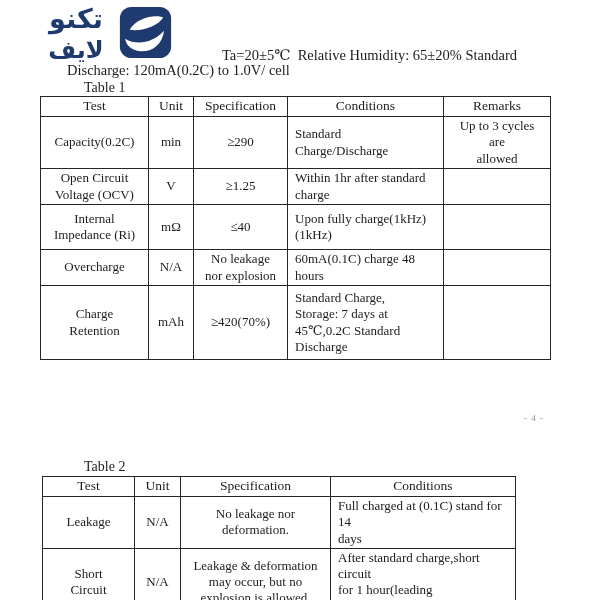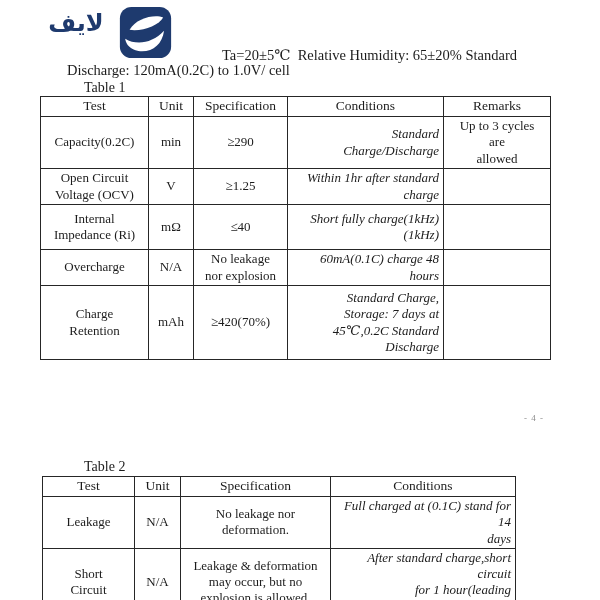--- a/index.html
+++ b/index.html
@@ -26,32 +26,33 @@
   
   table { border-collapse:collapse; table-layout:fixed; position:absolute; background:#fff; }
   .t1 { left:40px; top:96px; width:510px; }
   .t2 { left:42px; top:476px; width:473px; }
   th, td {
     border:1px solid #262626; font-weight:normal; font-size:13px;
     text-align:center; vertical-align:middle; padding:1px 4px;
     white-space:pre-line; line-height:1.25; overflow:hidden;
   }
   th { font-size:13.5px; }
-  td.cond { text-align:right; padding-left:7px;font-style:italic; }
+  td.cond { text-align:left; padding-left:7px; }
 
   
   .pagenum { position:absolute; left:524px; top:413px; font-size:9px; color:#8f8f8f; letter-spacing:1px; }
 </style>
 </head>
 <body>
 
 <div class="page">
 
   <div class="logo">
     <div class="logo-text">
+      <div class="ar1">تكنو</div>
       <div class="ar2">لايف</div>
     </div>
     <svg class="logo-icon" width="53" height="55" viewBox="0 0 60 60" xmlns="http://www.w3.org/2000/svg">
       <rect x="1" y="1" width="58" height="58" rx="13" fill="#1e3a6e"></rect>
       <path d="M12 27 C 19 14 40 9 50 13 C 45 22 27 29 12 27 Z" fill="#ffffff"></path>
       <path d="M7 37 C 20 45 38 42 51 28 C 49 44 37 53 22 51 C 13 49 8 44 7 37 Z" fill="#ffffff"></path>
     </svg>
   </div>
 
   <div class="hdr">
@@ -95,21 +96,21 @@
       <td>≥1.25</td>
       <td class="cond">Within 1hr after standard
 charge</td>
       <td></td>
     </tr>
     <tr style="height:45px">
       <td>Internal
 Impedance (Ri)</td>
       <td>mΩ</td>
       <td>≤40</td>
-      <td class="cond">Short fully charge(1kHz)
+      <td class="cond">Upon fully charge(1kHz)
 (1kHz)</td>
       <td></td>
     </tr>
     <tr style="height:36px">
       <td>Overcharge</td>
       <td>N/A</td>
       <td>No leakage
 nor explosion</td>
       <td class="cond">60mA(0.1C) charge 48
 hours</td>

